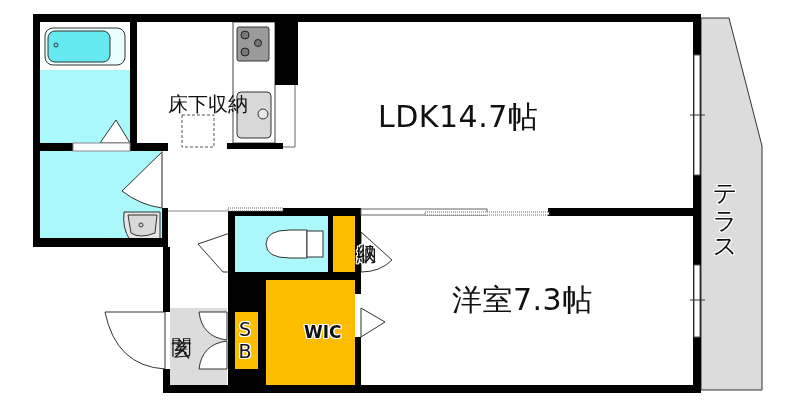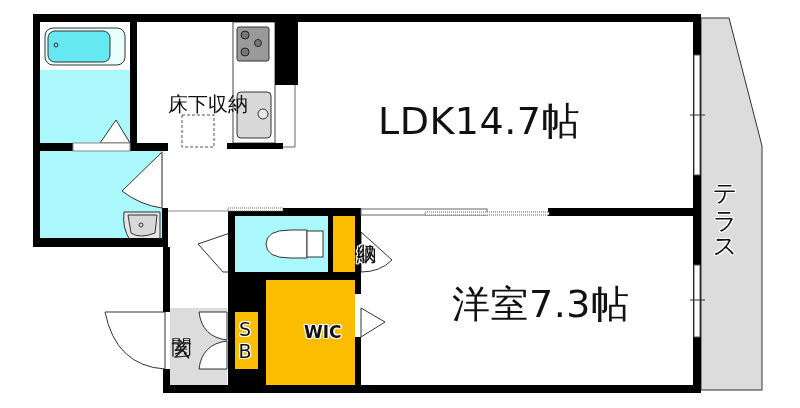--- a/index.html
+++ b/index.html
@@ -1,20 +1,20 @@
 <!DOCTYPE html>
 <html><head>
 <meta charset="utf-8">
 <style>
   html, body { margin: 0; padding: 0; background: #ffffff; }
   body { width: 800px; height: 408px; position: relative; overflow: hidden;
          font-family: "DejaVu Sans", "Liberation Sans", sans-serif; }
   #plan { position: absolute; left: 0; top: 0; width: 800px; height: 408px; }
   .label { position: absolute; color: #111; white-space: nowrap; line-height: 1; }
-  .label-big { font-size: 38px; letter-spacing: 0.5px; }
+  .label-big { font-size: 30px; letter-spacing: 0.5px; }
   .label-med { font-size: 20px; margin-left: 24px; }
   .label-vert { writing-mode: vertical-rl; text-orientation: upright; }
   .outlined { text-shadow: -1px -1px 0 #fff, 1px -1px 0 #fff, -1px 1px 0 #fff, 1px 1px 0 #fff,
                0 -1px 0 #fff, 0 1px 0 #fff, -1px 0 0 #fff, 1px 0 0 #fff; }
 </style>
 </head>
 <body>
 
 <svg id="plan" viewBox="0 0 800 408" xmlns="http://www.w3.org/2000/svg">
 

